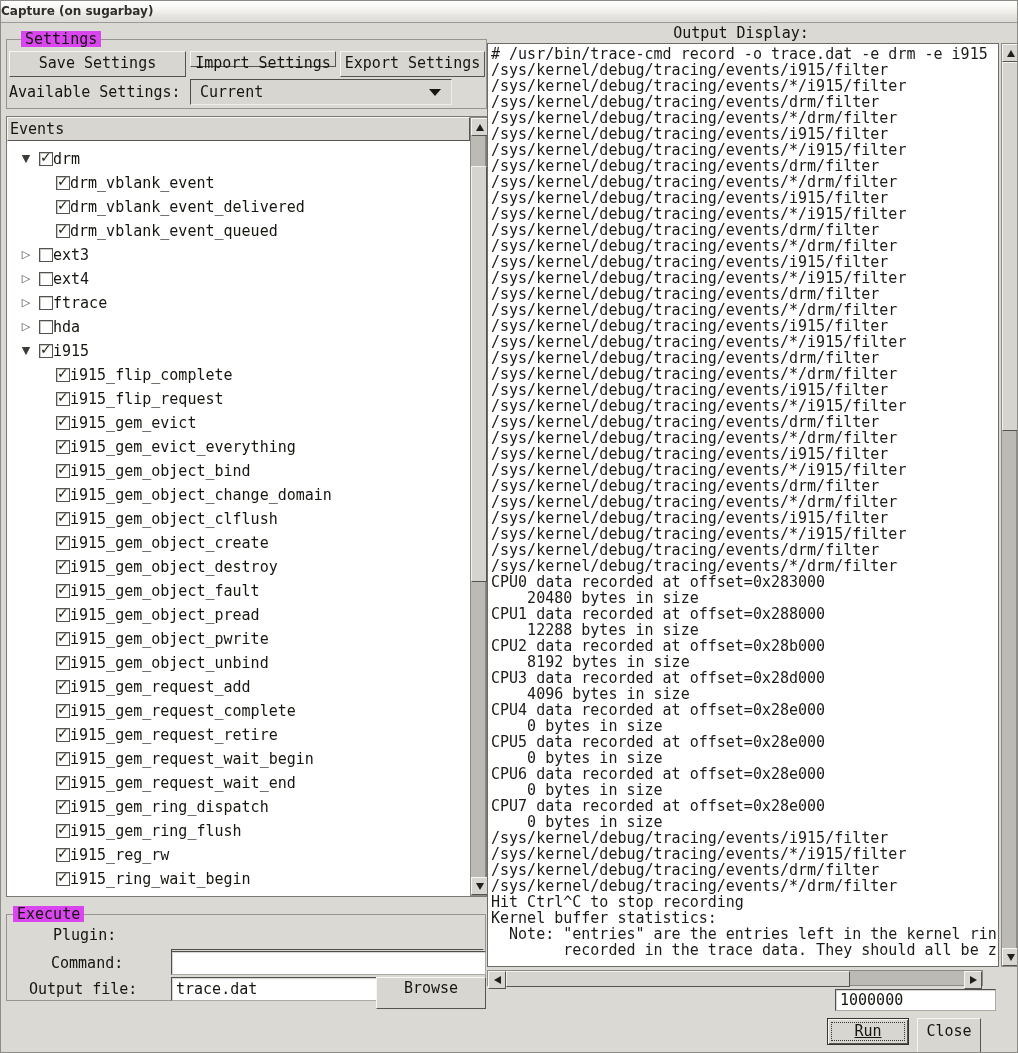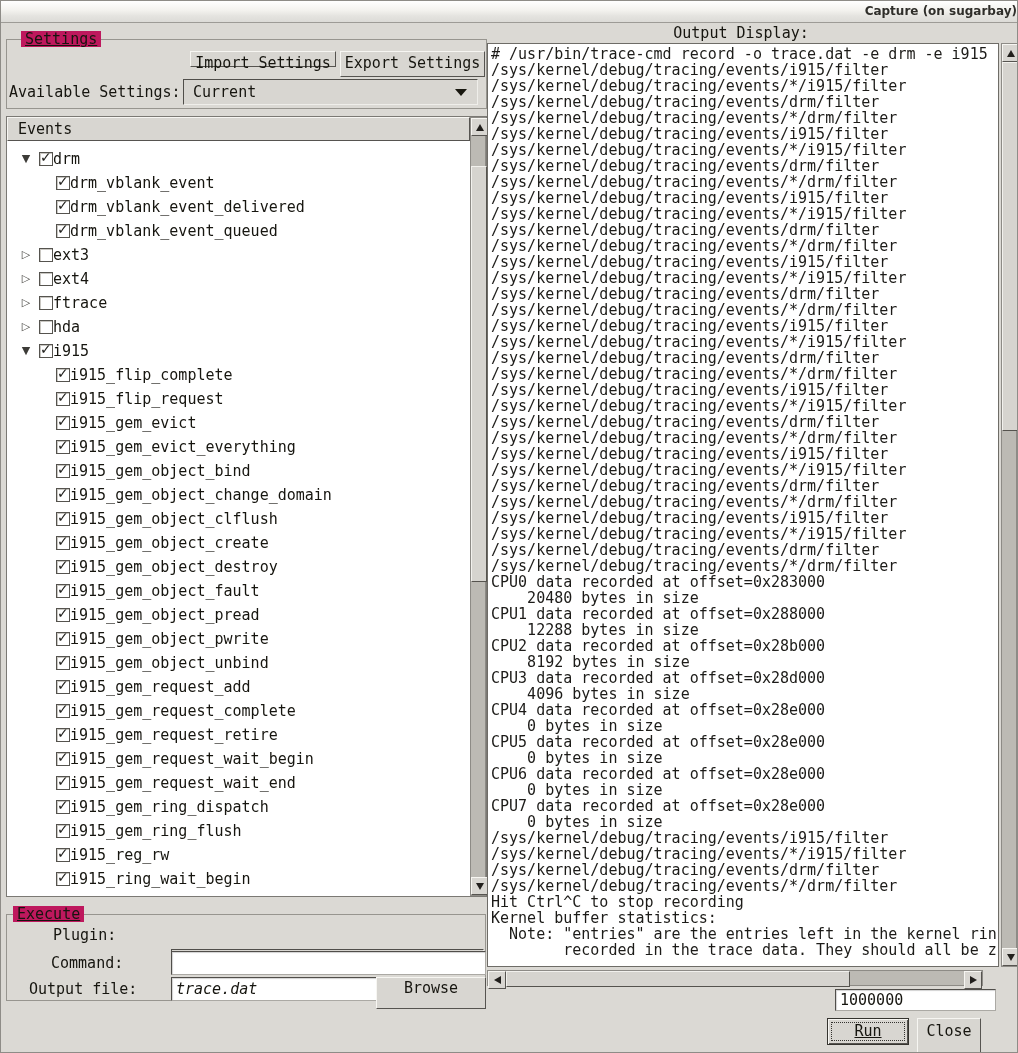--- a/index.html
+++ b/index.html
@@ -8,27 +8,27 @@
     background:#dbd9d4;border:1px solid #8e8c87;overflow:hidden;
     font-family:"DejaVu Sans Mono",monospace;font-size:15px;color:#16150f;
   }
   .abs{position:absolute;box-sizing:border-box;}
 
   
   .titlebar{
     left:0;top:0;width:100%;height:22px;
     background:linear-gradient(#ffffff,#f3f2ee 45%,#e5e4e0 70%,#dcdbd7);
     border-bottom:1px solid #9d9b96;
-    text-align:right;font-family:"DejaVu Sans",sans-serif;font-weight:bold;
+    text-align:left;font-family:"DejaVu Sans",sans-serif;font-weight:bold;
     font-size:12px;line-height:21px;color:#2f2e2a;
   }
 
   
   .frame{border:1px solid #97958f;}
-  .frame-label{background:#be185d;padding:0 4px;line-height:16px;height:16px;text-decoration:underline;}
+  .frame-label{background:#d946ef;padding:0 4px;line-height:16px;height:16px;}
 
   
   .raised{
     background:#d8d6d1;
     border-top:1px solid #f7f6f2;border-left:1px solid #f7f6f2;
     border-right:1px solid #565450;border-bottom:1px solid #565450;
   }
   .btn{text-align:center;line-height:23px;cursor:default;}
 
   
@@ -63,21 +63,21 @@
     border-right:1px solid #55534e;border-bottom:1px solid #55534e;
   }
   .tri{width:0;height:0;}
   .tri.up{border-left:4px solid transparent;border-right:4px solid transparent;border-bottom:7px solid #211f1c;}
   .tri.dn{border-left:4px solid transparent;border-right:4px solid transparent;border-top:7px solid #211f1c;}
   .tri.lf{border-top:4px solid transparent;border-bottom:4px solid transparent;border-right:7px solid #211f1c;}
   .tri.rt{border-top:4px solid transparent;border-bottom:4px solid transparent;border-left:7px solid #211f1c;}
 
   
   .events-panel{border:1px solid #7b7974;background:#ffffff;}
-  .events-header{line-height:22px;padding-left:10px;}
+  .events-header{line-height:22px;padding-left:2px;}
   .tree-area{background:#ffffff;overflow:hidden;padding-top:6px;}
   .tree-row{display:flex;align-items:center;height:24px;}
   .tree-row.lvl1{padding-left:12px;}
   .tree-row.lvl2{padding-left:49px;}
   .expander{width:14px;margin-right:6px;font-family:"DejaVu Sans",sans-serif;font-size:11px;color:#3c3b37;line-height:14px;text-align:center;}
   .checkbox{
     width:14px;height:14px;flex:0 0 auto;background:#fff;
     border:1px solid #55534e;box-sizing:border-box;position:relative;
     box-shadow:inset 1px 1px 0 #c9c7c2;
   }
@@ -108,25 +108,26 @@
 
 <div class="window">
 
   <div class="abs titlebar">
     <span>Capture (on sugarbay)</span>
   </div>
 
   <div class="abs frame" style="left:5px;top:38px;width:481px;height:70px;"></div>
   <div class="abs frame-label" style="left:20px;top:30px;">Settings</div>
 
+  <div class="abs raised btn" style="left:8px;top:50px;width:177px;height:26px;">Save Settings</div>
   <div class="abs raised btn" style="left:189px;top:50px;width:146px;height:16px;">Import Settings</div>
   <div class="abs raised btn" style="left:339px;top:50px;width:145px;height:26px;">Export Settings</div>
 
   <div class="abs" style="left:8px;top:82px;">Available Settings:</div>
-  <div class="abs combo" style="left:182px;top:78px;width:295px;height:26px;">
+  <div class="abs combo" style="left:189px;top:78px;width:262px;height:26px;">
     <span>Current</span>
     <span class="arr-dn"></span>
   </div>
 
   <div class="abs events-panel" style="left:5px;top:115px;width:481px;height:781px;">
     <div class="abs raised events-header" style="left:0px;top:0px;width:463px;height:24px;">
       <span>Events</span>
     </div>
     <div class="abs tree-area" style="left:0px;top:24px;width:463px;height:755px;">
         <div class="tree-row lvl1">
@@ -334,21 +335,21 @@
   <div class="abs" style="left:52px;top:925px;">Plugin:</div>
   <div class="abs combo" style="left:170px;top:922px;width:313px;height:26px;">
     <span>NONE</span>
     <span class="arr-dn"></span>
   </div>
 
   <div class="abs" style="left:50px;top:953px;">Command:</div>
   <input class="abs entry" style="left: 170px; top: 950px; width: 315px; height: 24px;" spellcheck="false" value="">
 
   <div class="abs" style="left:28px;top:979px;">Output file:</div>
-  <input class="abs entry" style="left: 170px; top: 976px; width: 242px; height: 24px; font-style: italic;" spellcheck="false" value="trace.dat">
+  <input class="abs entry" style="left: 170px; top: 976px; width: 242px; height: 24px;" spellcheck="false" value="trace.dat">
   <div class="abs raised btn" style="left:375px;top:976px;width:110px;height:32px;line-height:21px;">Browse</div>
 
   <div class="abs center-label" style="left:484px;top:23px;width:512px;">Output Display:</div>
 
   <div class="abs output-area" style="left:486px;top:42px;width:512px;height:924px;">
     <pre># /usr/bin/trace-cmd record -o trace.dat -e drm -e i915
 /sys/kernel/debug/tracing/events/i915/filter
 /sys/kernel/debug/tracing/events/*/i915/filter
 /sys/kernel/debug/tracing/events/drm/filter
 /sys/kernel/debug/tracing/events/*/drm/filter

